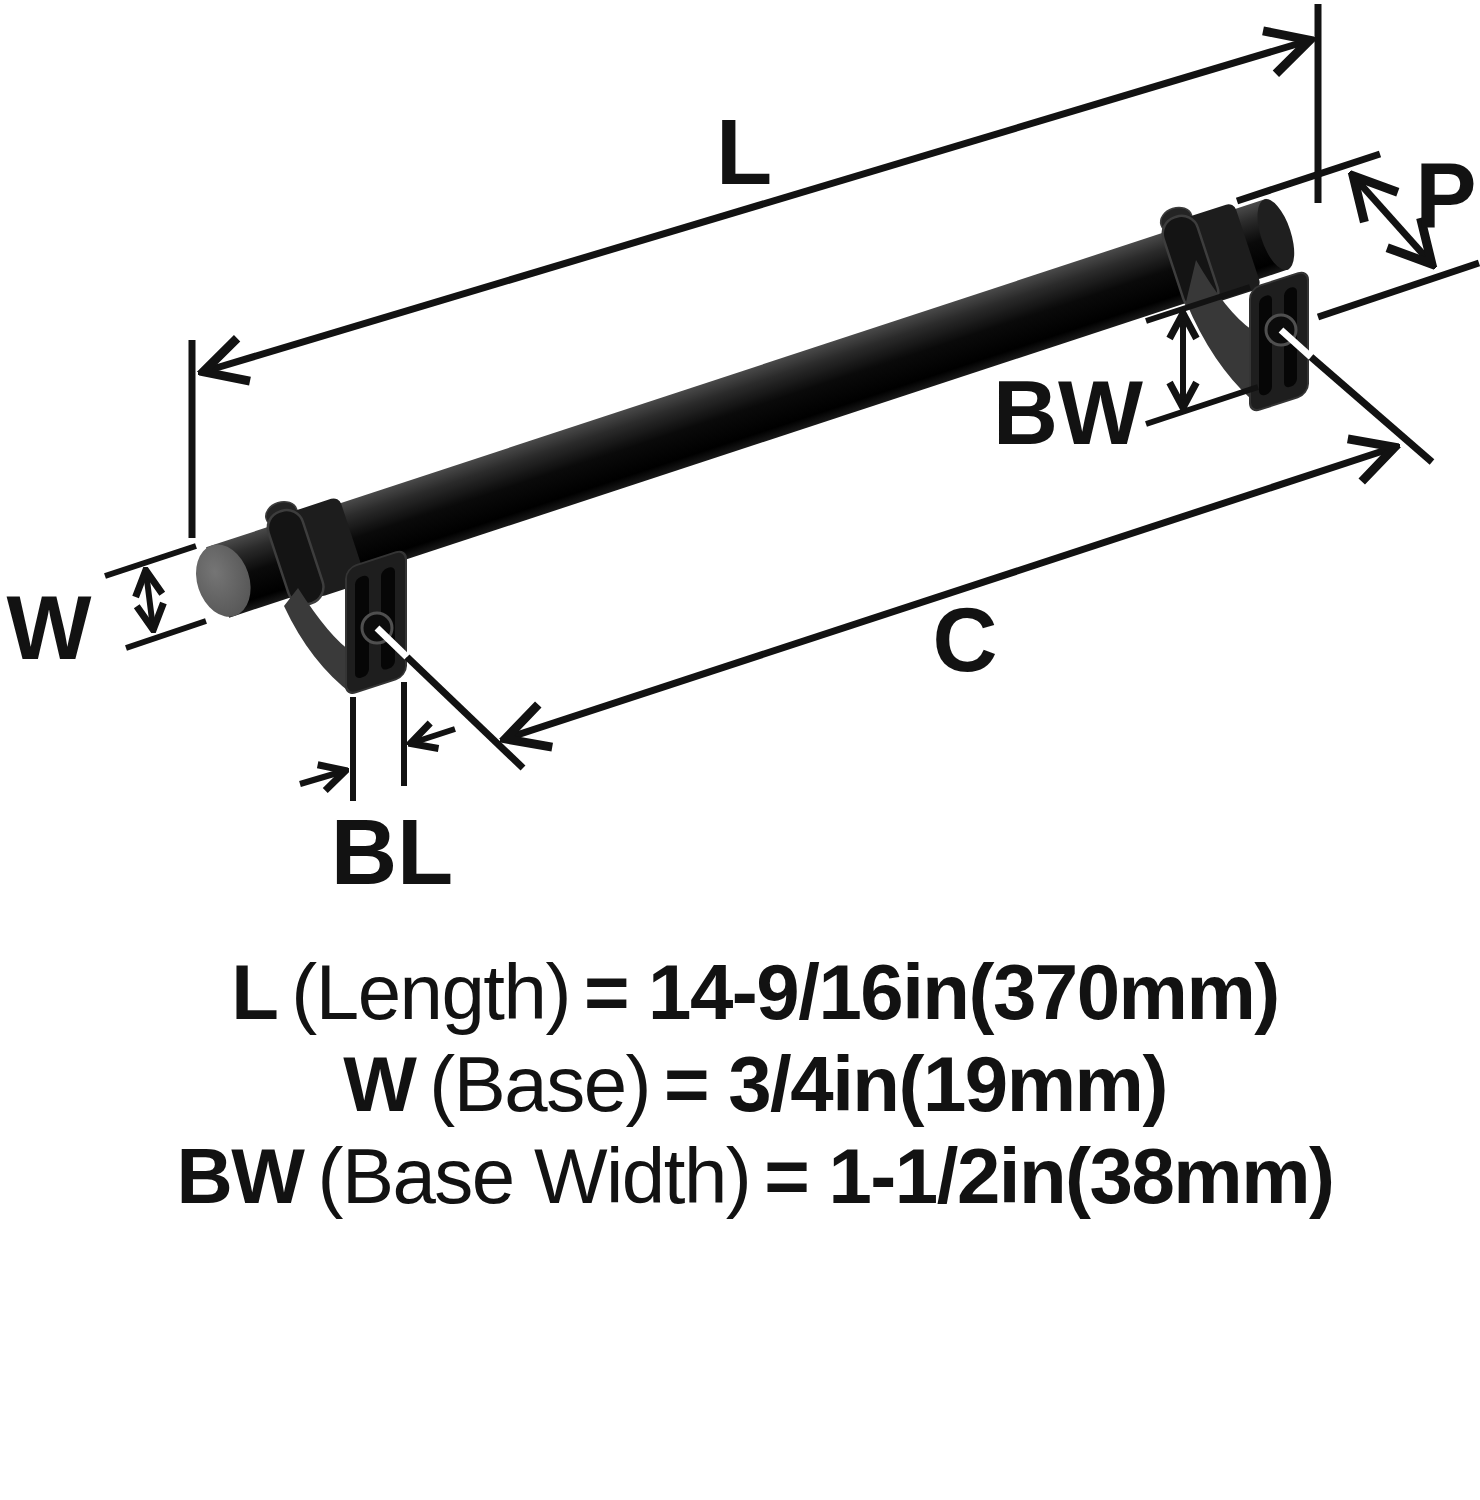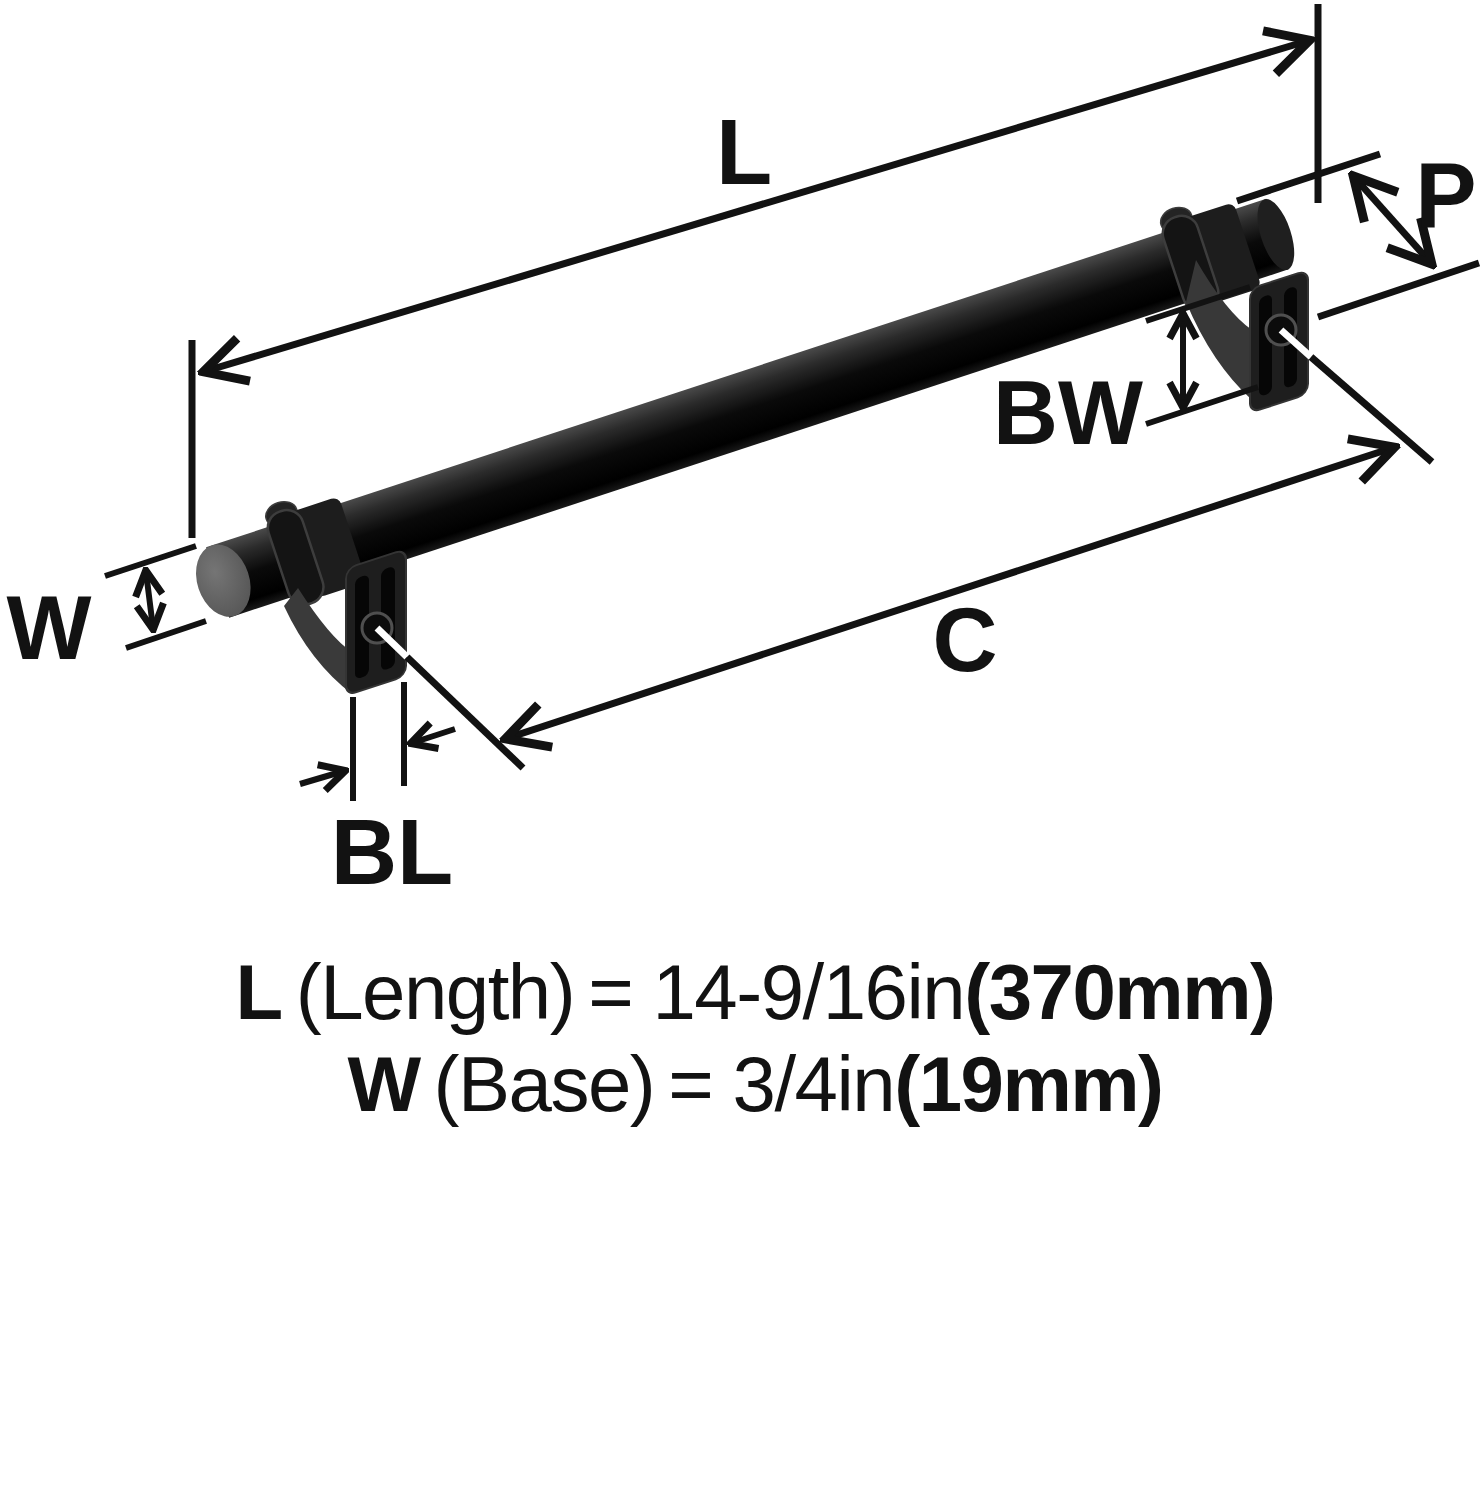--- a/index.html
+++ b/index.html
@@ -5,21 +5,21 @@
   html,body{margin:0;padding:0;background:#ffffff;}
   body{width:1480px;height:1500px;position:relative;overflow:hidden;
        font-family:"Liberation Sans",sans-serif;color:#121212;}
   #diagram{position:absolute;left:0;top:0;}
   .dim-label{font-family:"Liberation Sans",sans-serif;font-weight:bold;fill:#121212;}
   #specs{position:absolute;left:0;top:946px;width:1480px;text-align:center;
          padding-left:30px;box-sizing:border-box;}
   .spec-line{font-size:78px;line-height:92px;letter-spacing:-1.5px;white-space:nowrap;color:#121212;}
   .spec-label{font-weight:bold;}
   .spec-name{font-weight:400;margin-left:14px;margin-right:14px;text-align:center;}
-  .spec-value{font-weight:normal;}
+  .spec-value{font-weight:bold;}
   .spec-metric{font-weight:700;}
 </style>
 </head>
 <body>
 
 <svg id="diagram" width="1480" height="946" viewBox="0 0 1480 946" xmlns="http://www.w3.org/2000/svg">
   <defs>
     <marker id="ah" viewBox="0 0 20 20" refX="17" refY="10" markerWidth="8" markerHeight="8" orient="auto-start-reverse">
       <path d="M3 2 L18 10 L3 18" fill="none" stroke="#121212" stroke-width="3.2"></path>
     </marker>
@@ -114,13 +114,14 @@
     <line x1="404" y1="682" x2="404" y2="786"></line>
     <line x1="300" y1="784" x2="344" y2="771" marker-end="url(#ahs)"></line>
     <line x1="455" y1="729" x2="412" y2="743" marker-end="url(#ahs)"></line>
   </g>
   <text class="dim-label" x="392" y="852" font-size="92" text-anchor="middle" dominant-baseline="central">BL</text>
 </svg>
 
 <div id="specs">
   <div class="spec-line"><span class="spec-label">L</span><span class="spec-name">(Length)</span><span class="spec-value">= 14-9/16in</span><span class="spec-metric">(370mm)</span></div>
   <div class="spec-line"><span class="spec-label">W</span><span class="spec-name">(Base)</span><span class="spec-value">= 3/4in</span><span class="spec-metric">(19mm)</span></div>
+  <div class="spec-line"><span class="spec-label">BW</span><span class="spec-name">(Base Width)</span><span class="spec-value">= 1-1/2in</span><span class="spec-metric">(38mm)</span></div>
 </div>
 
 </body></html>

